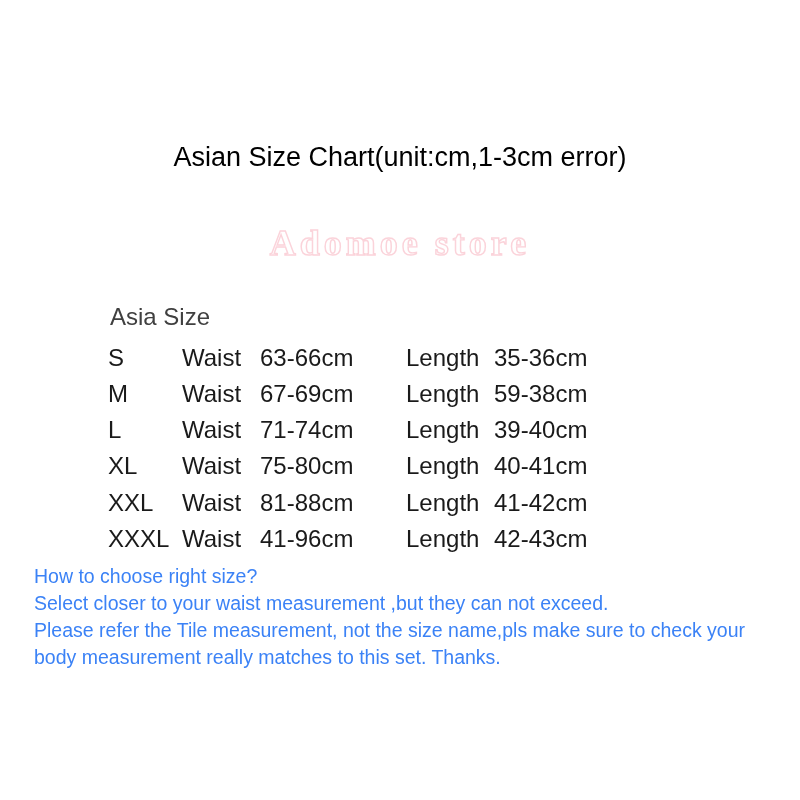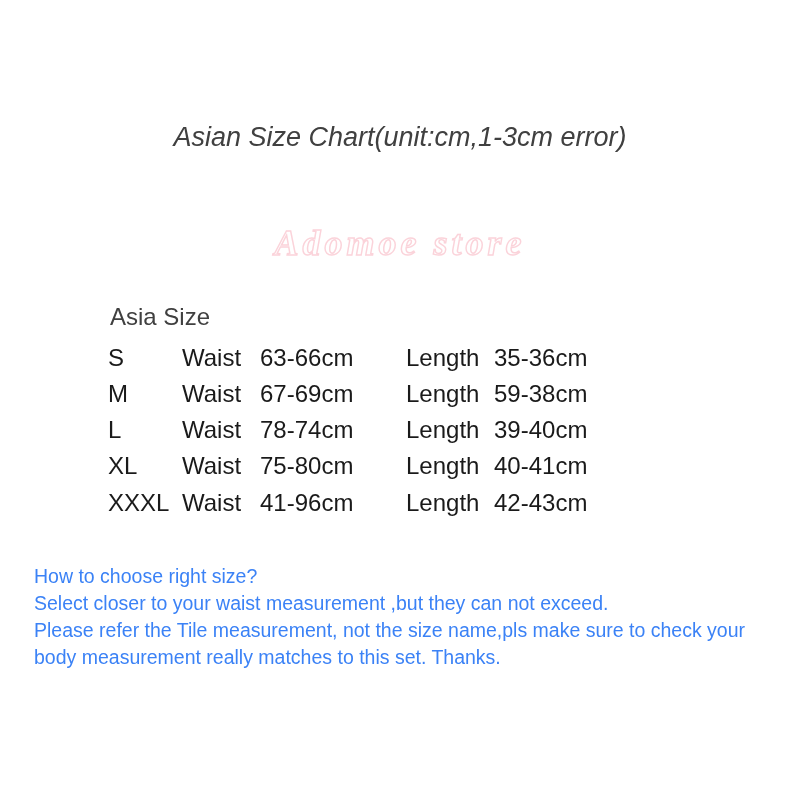--- a/index.html
+++ b/index.html
@@ -15,38 +15,36 @@
   }
   .page {
     position: relative;
     width: 800px;
     height: 800px;
     background: #ffffff;
   }
   .title {
     position: absolute;
     left: 0;
-    top: 122px;
+    top: 142px;
     width: 800px;
     text-align: center;
     font-size: 27px;
-    color: #404040;
+    color: #000000;
     letter-spacing: 0px;
     white-space: nowrap;
-    font-style: italic;
   }
   .watermark {
     position: absolute;
     left: 0;
     top: 222px;
     width: 800px;
     text-align: center;
     font-size: 36px;
     font-weight: bold;
-    font-style: italic;
     letter-spacing: 4px;
     color: transparent;
     -webkit-text-stroke: 1.4px #fbd3da;
     text-shadow: none;
     font-family: "Liberation Serif", serif;
     white-space: nowrap;
   }
   .chart {
     position: absolute;
     left: 108px;
@@ -127,30 +125,37 @@
         <tr>
           <td class="c-size">M</td>
           <td class="c-waist-label">Waist</td>
           <td class="c-waist-val">67-69cm</td>
           <td class="c-length-label">Length</td>
           <td class="c-length-val">59-38cm</td>
         </tr>
         <tr>
           <td class="c-size">L</td>
           <td class="c-waist-label">Waist</td>
-          <td class="c-waist-val">78-74cm</td>
+          <td class="c-waist-val">71-74cm</td>
           <td class="c-length-label">Length</td>
           <td class="c-length-val">39-40cm</td>
         </tr>
         <tr>
           <td class="c-size">XL</td>
           <td class="c-waist-label">Waist</td>
           <td class="c-waist-val">75-80cm</td>
           <td class="c-length-label">Length</td>
           <td class="c-length-val">40-41cm</td>
+        </tr>
+        <tr>
+          <td class="c-size">XXL</td>
+          <td class="c-waist-label">Waist</td>
+          <td class="c-waist-val">81-88cm</td>
+          <td class="c-length-label">Length</td>
+          <td class="c-length-val">41-42cm</td>
         </tr>
         <tr>
           <td class="c-size">XXXL</td>
           <td class="c-waist-label">Waist</td>
           <td class="c-waist-val">41-96cm</td>
           <td class="c-length-label">Length</td>
           <td class="c-length-val">42-43cm</td>
         </tr>
       </tbody>
     </table>

